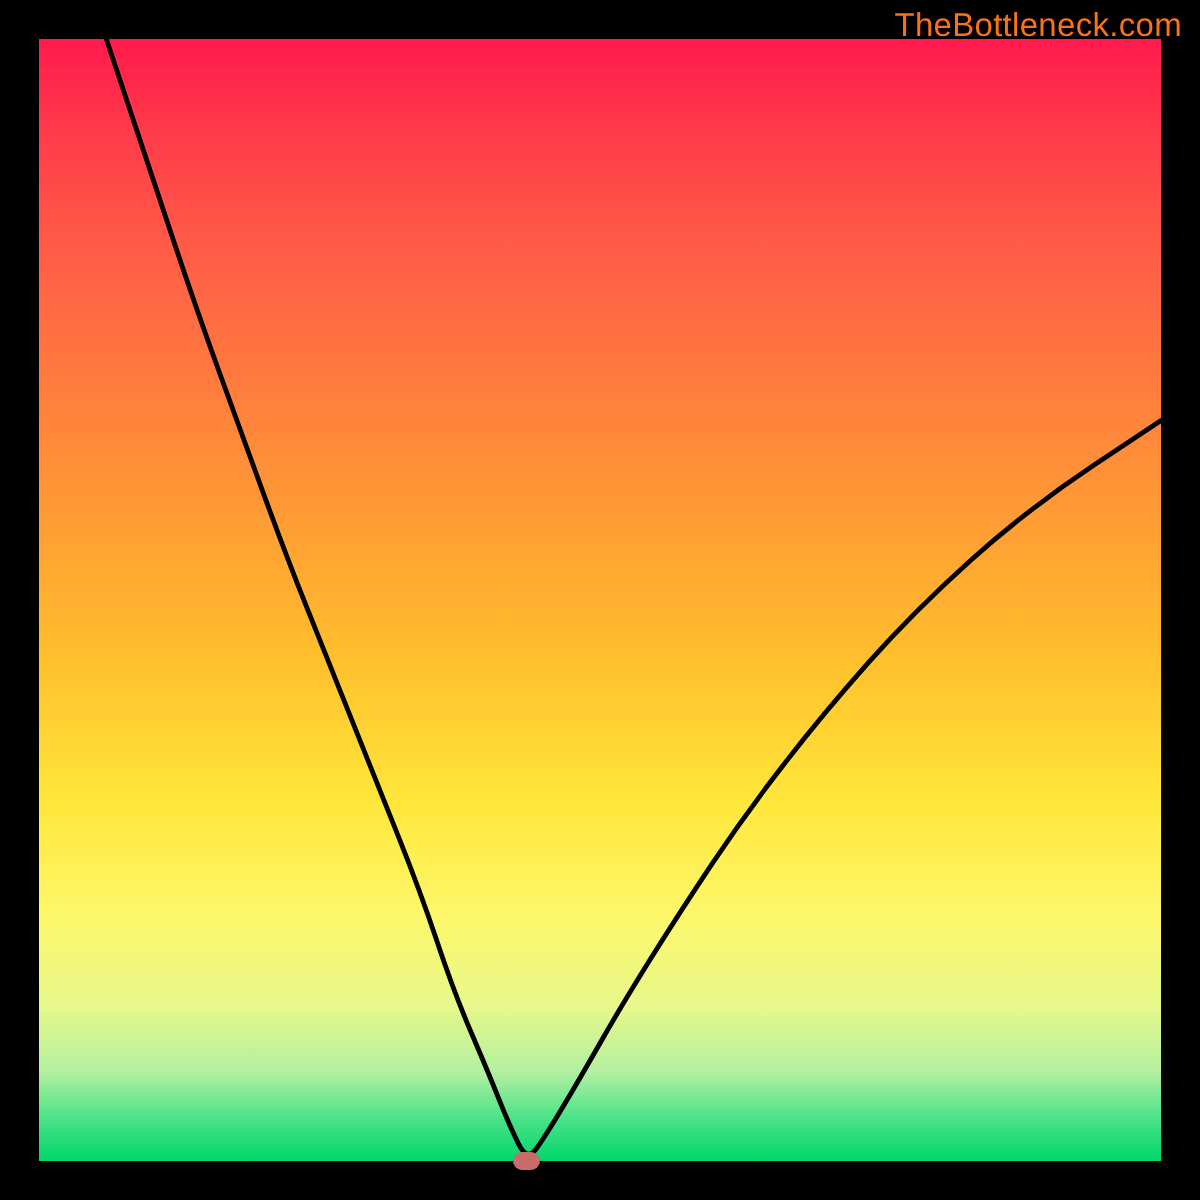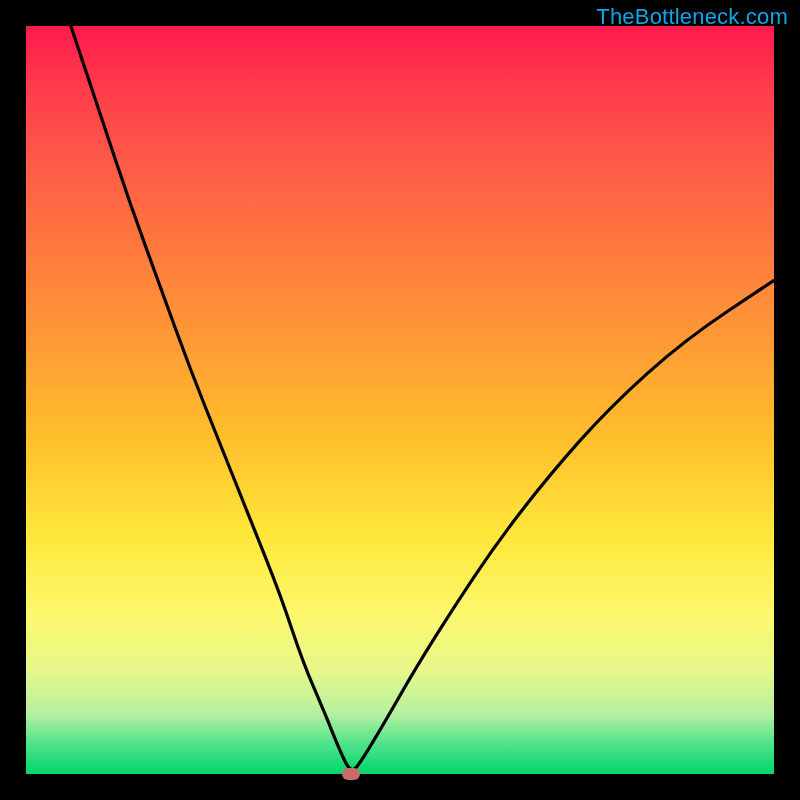--- a/index.html
+++ b/index.html
@@ -11,21 +11,21 @@
   .chart-wrap {
     width: 800px;
     height: 800px;
     position: relative;
     background: #000;
   }
   .watermark {
     position: absolute;
     top: 4px;
     right: 12px;
-    color: #0ea5e9;
+    color: #f97316;
     font-size: 22px;
     font-family: Arial, sans-serif;
     letter-spacing: 0.2px;
     user-select: none;
   }
   .plot-area {
     position: absolute;
     left: 26px;
     top: 26px;
     width: 748px;

